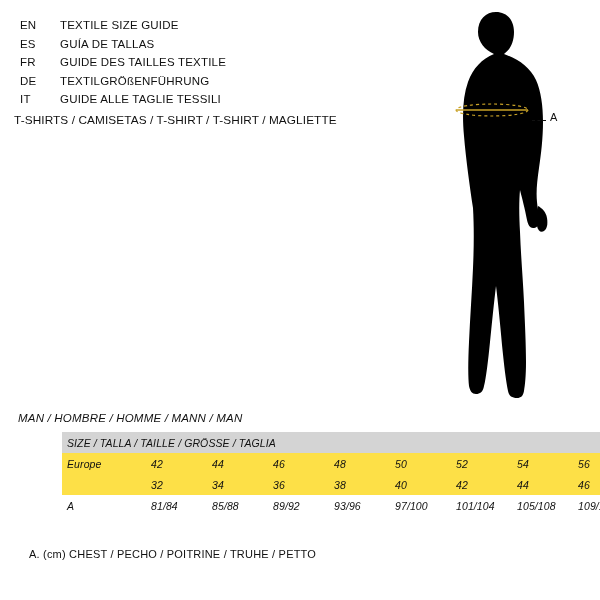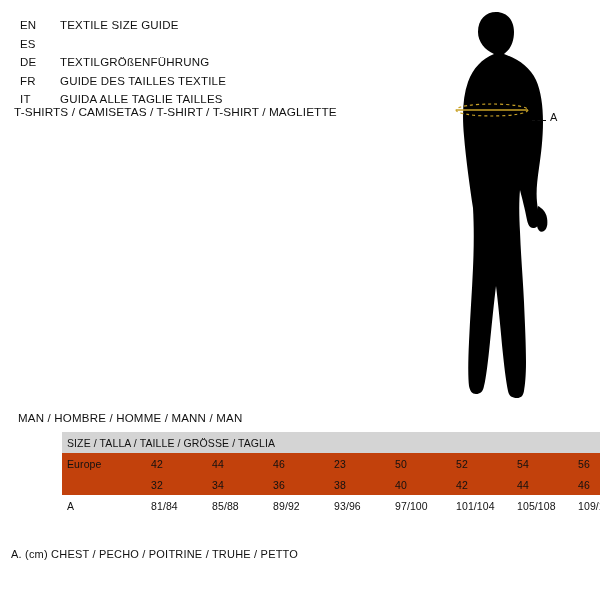--- a/index.html
+++ b/index.html
@@ -39,21 +39,21 @@
     flex: 0 0 40px;
   }
   .lang-text {
     flex: 1 1 auto;
   }
 
   
   .cat-block {
     position: absolute;
     left: 14px;
-    top: 102px;
+    top: 110px;
     width: 400px;
   }
   .cat-line {
     font-size: 11.8px;
     line-height: 20px;
     letter-spacing: .1px;
     color: #111;
     white-space: nowrap;
   }
 
@@ -83,20 +83,21 @@
     width: 14px;
     border-top: 1px dashed #111;
   }
 
   
   .table-block {
     position: absolute;
     left: 14px;
     top: 412px;
     width: 572px;
+    font-style: italic;
   }
   .man-title {
     font-size: 11.5px;
     letter-spacing: .2px;
     color: #111;
     margin: 0 0 8px 4px;
     white-space: nowrap;
   }
   table.size-table {
     border-collapse: collapse;
@@ -112,62 +113,63 @@
     vertical-align: middle;
     letter-spacing: .1px;
   }
   tr.row-head td {
     background: #d4d4d4;
     font-size: 10.5px;
     padding-top: 3px;
     padding-bottom: 3px;
   }
   tr.row-shade td {
-    background: #c2410c;
+    background: #fde047;
   }
   tr.row-plain td {
     background: #ffffff;
   }
   col.c-label { width: 84px; }
   col.c-val   { width: 61px; }
 
   .footnote {
     position: absolute;
-    left: 11px;
+    left: 29px;
     top: 548px;
     font-size: 11px;
     letter-spacing: .2px;
     color: #111;
     white-space: nowrap;
   }
 </style>
 </head>
 <body>
 
 <div class="page">
 
   <div class="lang-block">
     <div class="lang-row">
       <span class="lang-code">EN</span>
       <span class="lang-text">TEXTILE SIZE GUIDE</span>
     </div>
     <div class="lang-row">
       <span class="lang-code">ES</span>
+      <span class="lang-text">GUÍA DE TALLAS</span>
+    </div>
+    <div class="lang-row">
+      <span class="lang-code">FR</span>
+      <span class="lang-text">GUIDE DES TAILLES TEXTILE</span>
     </div>
     <div class="lang-row">
       <span class="lang-code">DE</span>
       <span class="lang-text">TEXTILGRÖßENFÜHRUNG</span>
     </div>
     <div class="lang-row">
-      <span class="lang-code">FR</span>
-      <span class="lang-text">GUIDE DES TAILLES TEXTILE</span>
-    </div>
-    <div class="lang-row">
       <span class="lang-code">IT</span>
-      <span class="lang-text">GUIDA ALLE TAGLIE TAILLES</span>
+      <span class="lang-text">GUIDE ALLE TAGLIE TESSILI</span>
     </div>
   </div>
 
   <div class="cat-block">
     <div class="cat-line">T-SHIRTS / CAMISETAS / T-SHIRT / T-SHIRT / MAGLIETTE</div>
   </div>
 
   <div class="figure-wrap">
     <svg width="200" height="400" viewBox="0 0 200 400">
       <path fill="#000000" d="
@@ -235,21 +237,21 @@
       </colgroup>
       <tbody>
         <tr class="row-head">
           <td colspan="9">SIZE / TALLA / TAILLE / GRÖSSE / TAGLIA</td>
         </tr>
         <tr class="row-shade">
           <td>Europe</td>
           <td>42</td>
           <td>44</td>
           <td>46</td>
-          <td>23</td>
+          <td>48</td>
           <td>50</td>
           <td>52</td>
           <td>54</td>
           <td>56</td>
         </tr>
         <tr class="row-shade">
           <td></td>
           <td>32</td>
           <td>34</td>
           <td>36</td>

